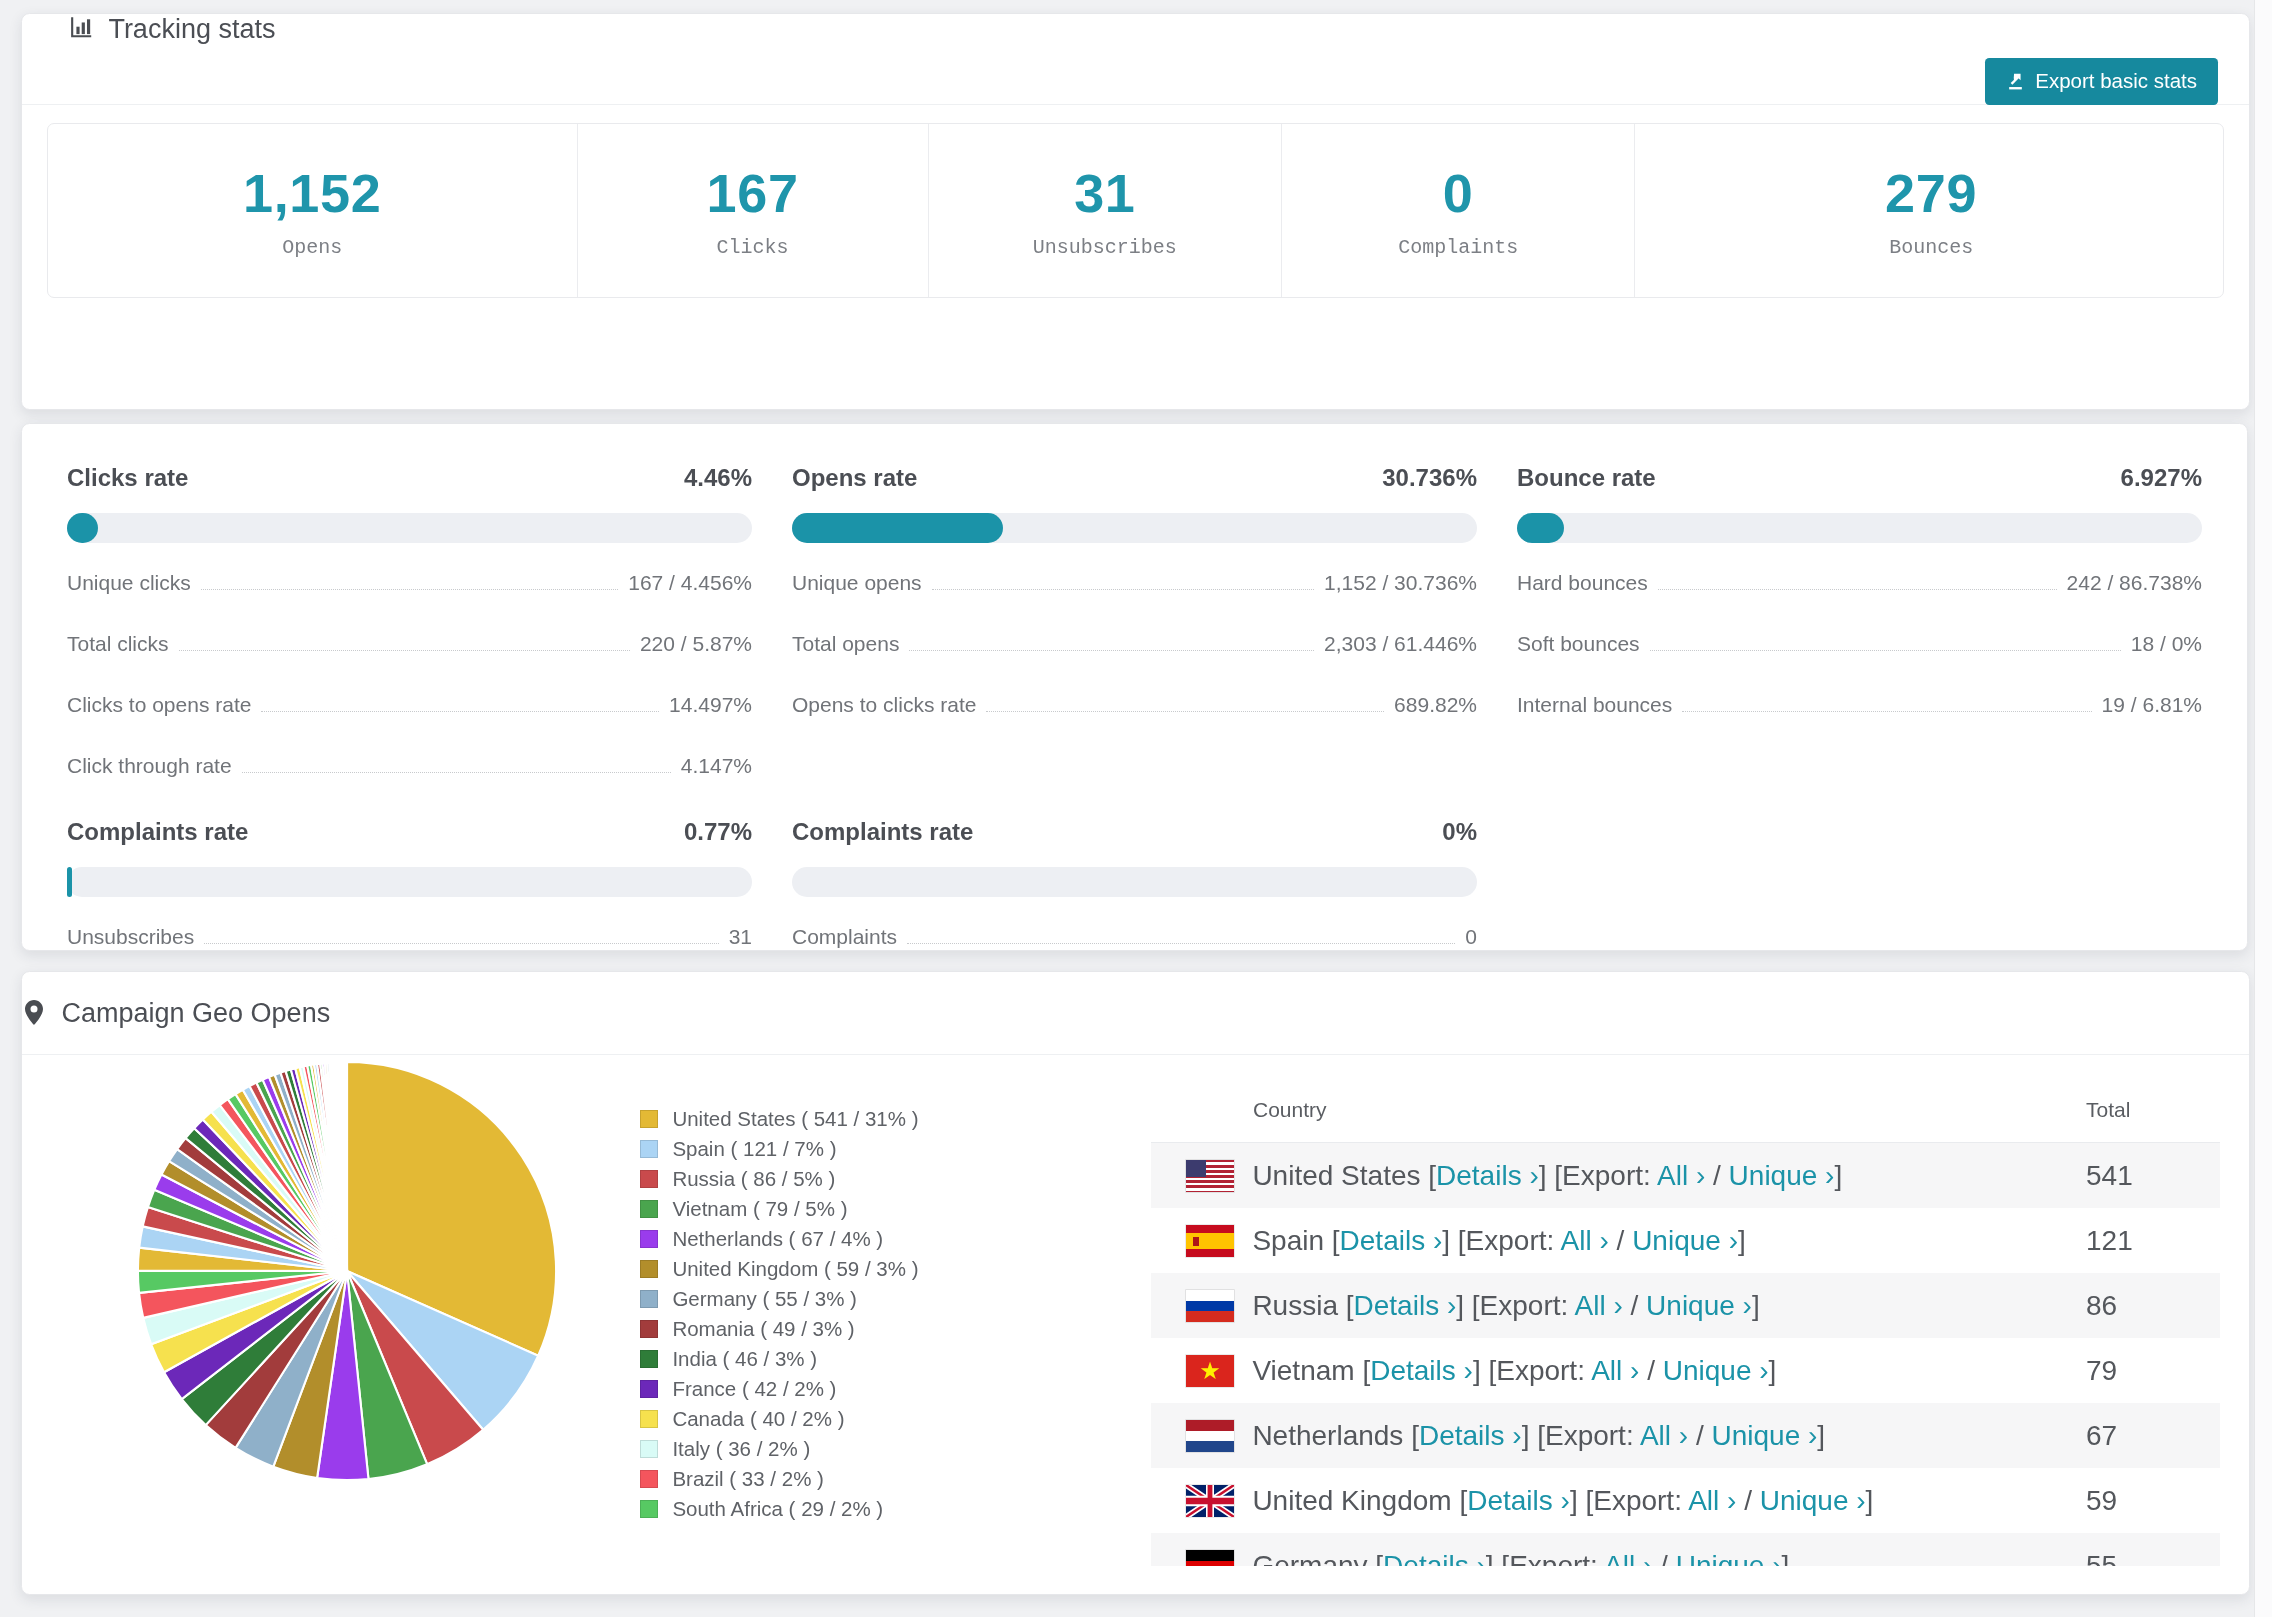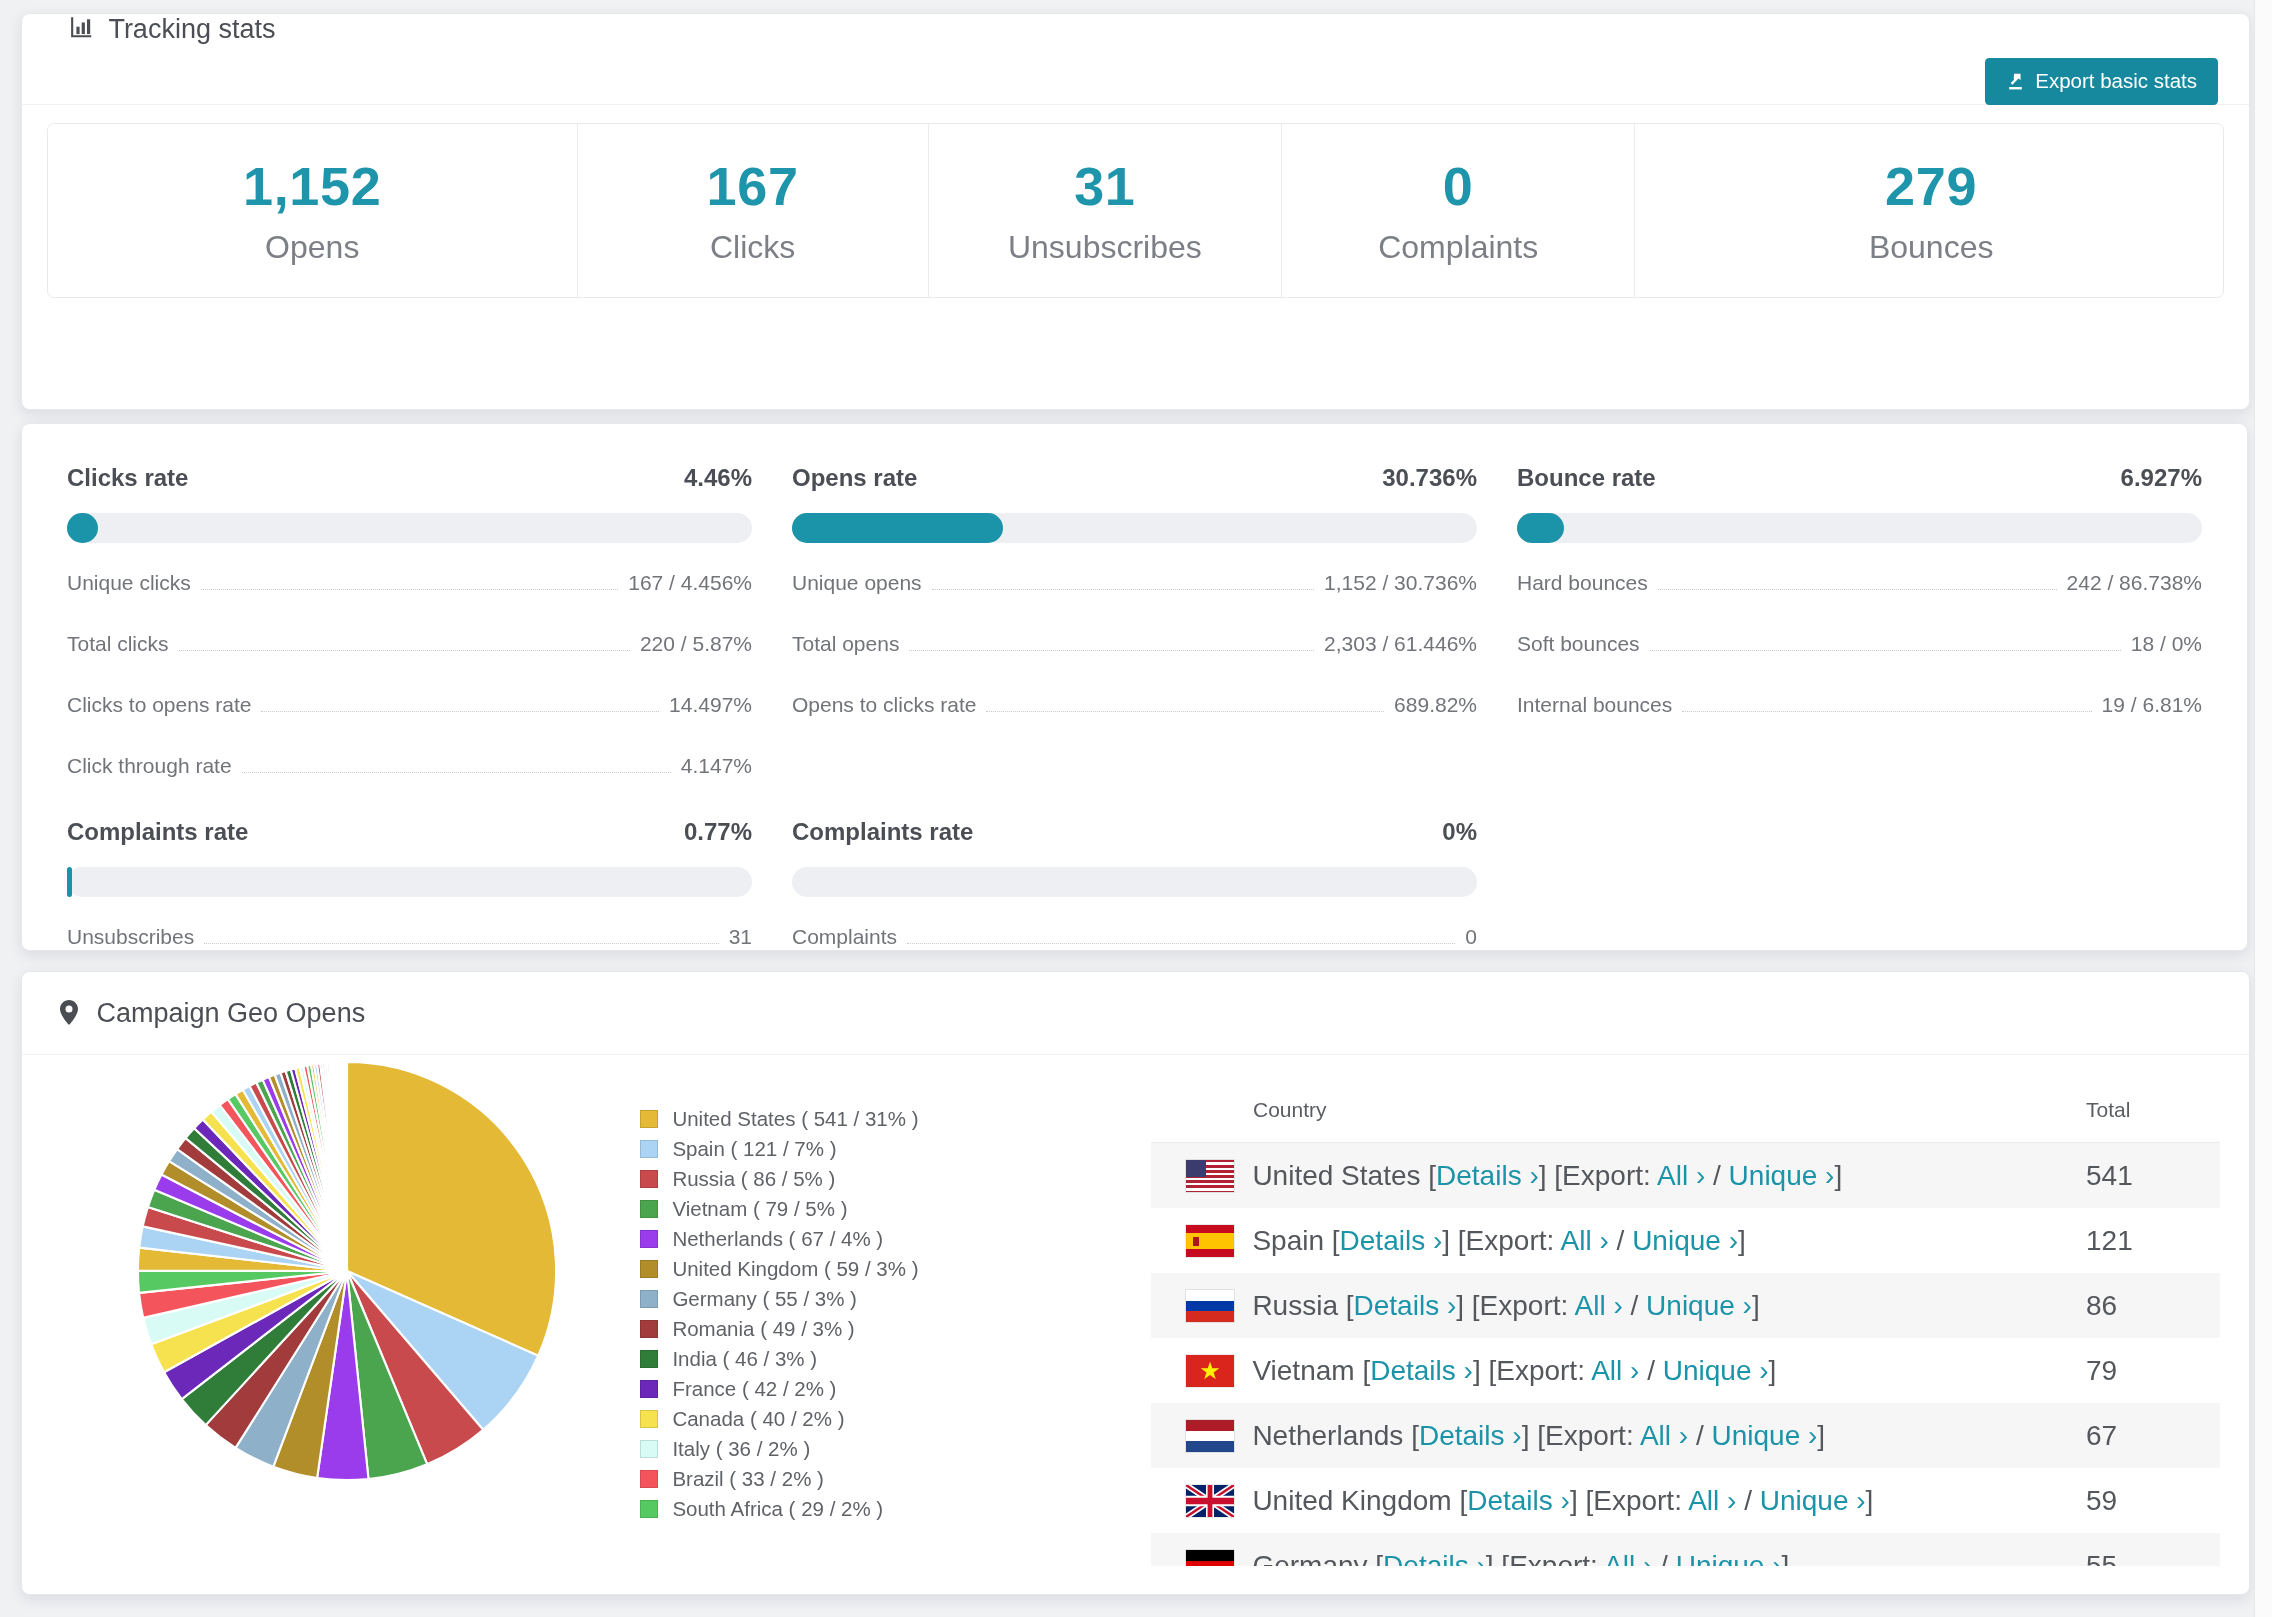--- a/index.html
+++ b/index.html
@@ -16,38 +16,38 @@
   .p1-title{font-size:27px;color:#4b4e54;}
   .icon-dark{color:#4a4d52;display:inline-flex;}
   .export-btn{position:absolute;right:31px;top:44px;height:47px;display:flex;align-items:center;
     gap:10px;padding:0 21px;background:#16899e;border:none;border-radius:4.2px;color:#fff;
     font-size:20.5px;font-family:"Liberation Sans",sans-serif;cursor:pointer;}
   .stats{margin:18.4px 25px 0;height:173px;border:1.4px solid #e9eaed;border-radius:7px;display:flex;}
   .stat{display:flex;flex-direction:column;align-items:center;justify-content:center;gap:11.3px;
     border-right:1.4px solid #ebecef;}
   .stat:last-child{border-right:none;}
   .stat b{font-size:54px;font-weight:700;color:#1f95ab;letter-spacing:0.7px;}
-  .stat span{font-size:32px;color:#7c7f85;}
+  .stat span{font-size:20px;color:#7c7f85;font-family:Liberation Mono, monospace;}
   
   #p2{left:21px;top:423px;width:2227px;height:528px;padding:40px 45px;box-sizing:border-box;}
   .rrow{display:flex;gap:40px;}
   .rrow2{margin-top:40px;}
   .rcard{width:685px;flex:0 0 685px;}
   .rhead{display:flex;justify-content:space-between;align-items:baseline;margin-bottom:21px;}
   .rhead b{font-size:24px;font-weight:700;color:#4b4e54;}
   .bar{height:30px;background:#edeff3;border-radius:15.5px;}
   .bar i{display:block;height:100%;background:#1b93a8;border-radius:15.5px;}
   .rrows{margin-top:28px;}
   .rate-row{display:flex;align-items:flex-end;font-size:21px;color:#717479;margin-top:37px;}
   .rate-row:first-child{margin-top:10px;}
   .leader{flex:1;border-bottom:1.4px dotted #c8cacd;margin:0 10px 5px;}
   
   #p3{left:21px;top:971px;width:2227px;height:622px;overflow:hidden;}
   .geo-head{height:82px;border-bottom:1.4px solid #eef0f2;display:flex;align-items:center;
-    gap:15.5px;padding-left:35px;}
+    gap:15.5px;}
   .geo-title{font-size:27px;color:#4b4e54;}
   #pie{position:absolute;left:106px;top:80px;}
   #legend{position:absolute;left:618px;top:132px;}
   .li{display:flex;align-items:center;gap:14px;height:30px;cursor:pointer;}
   .sw{width:18.4px;height:18.4px;box-sizing:border-box;border:1.4px solid rgba(0,0,0,.12);flex:0 0 18.4px;}
   .li span{font-size:20.5px;color:#5f6267;}
   #geo-table{position:absolute;left:1129px;top:106px;width:1069px;height:488px;overflow:hidden;}
   .t-head{display:flex;align-items:center;height:64px;border-bottom:1.4px solid #e9ebee;
     font-size:21px;color:#5a5d62;}
   .t-head .c1{flex:1;padding-left:102px;}

